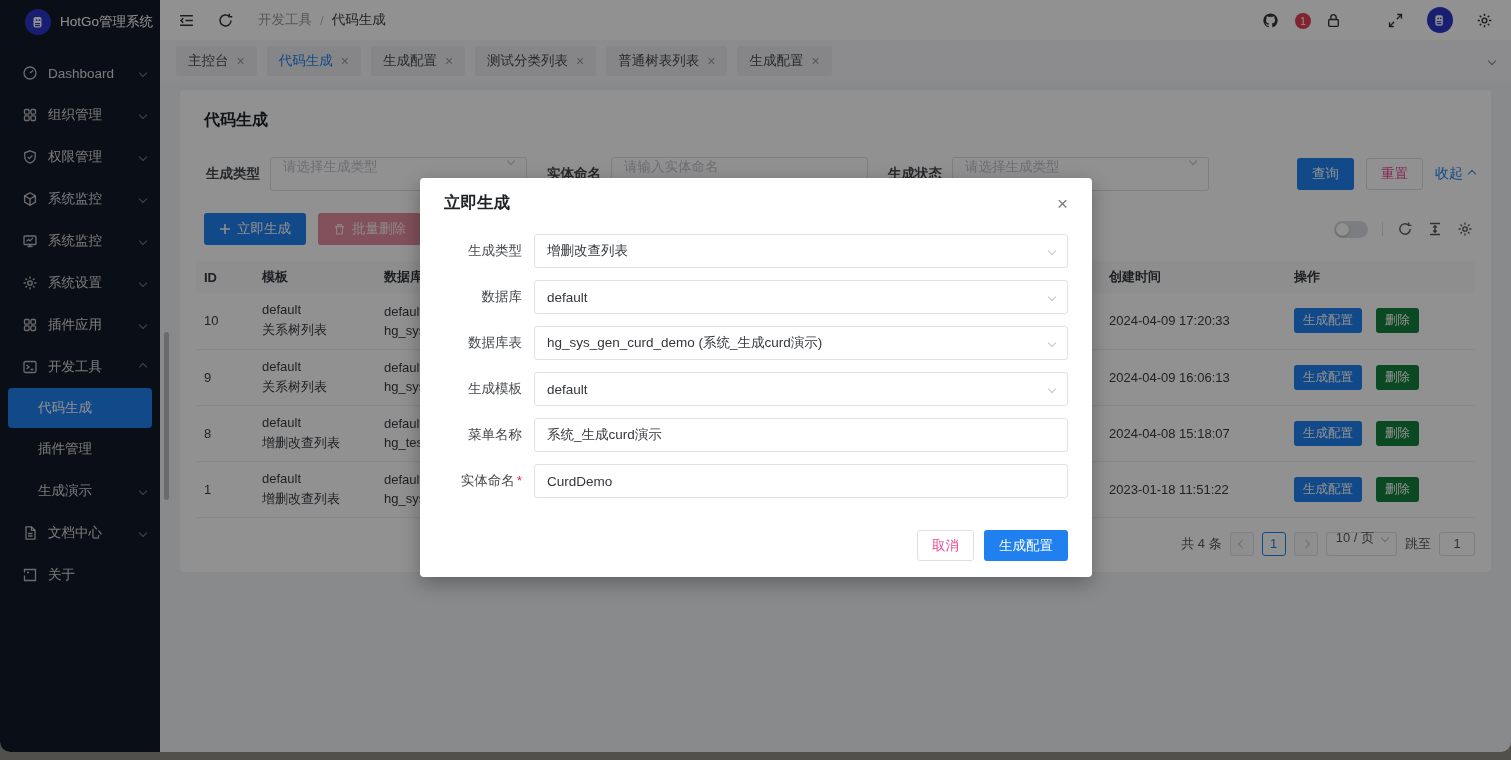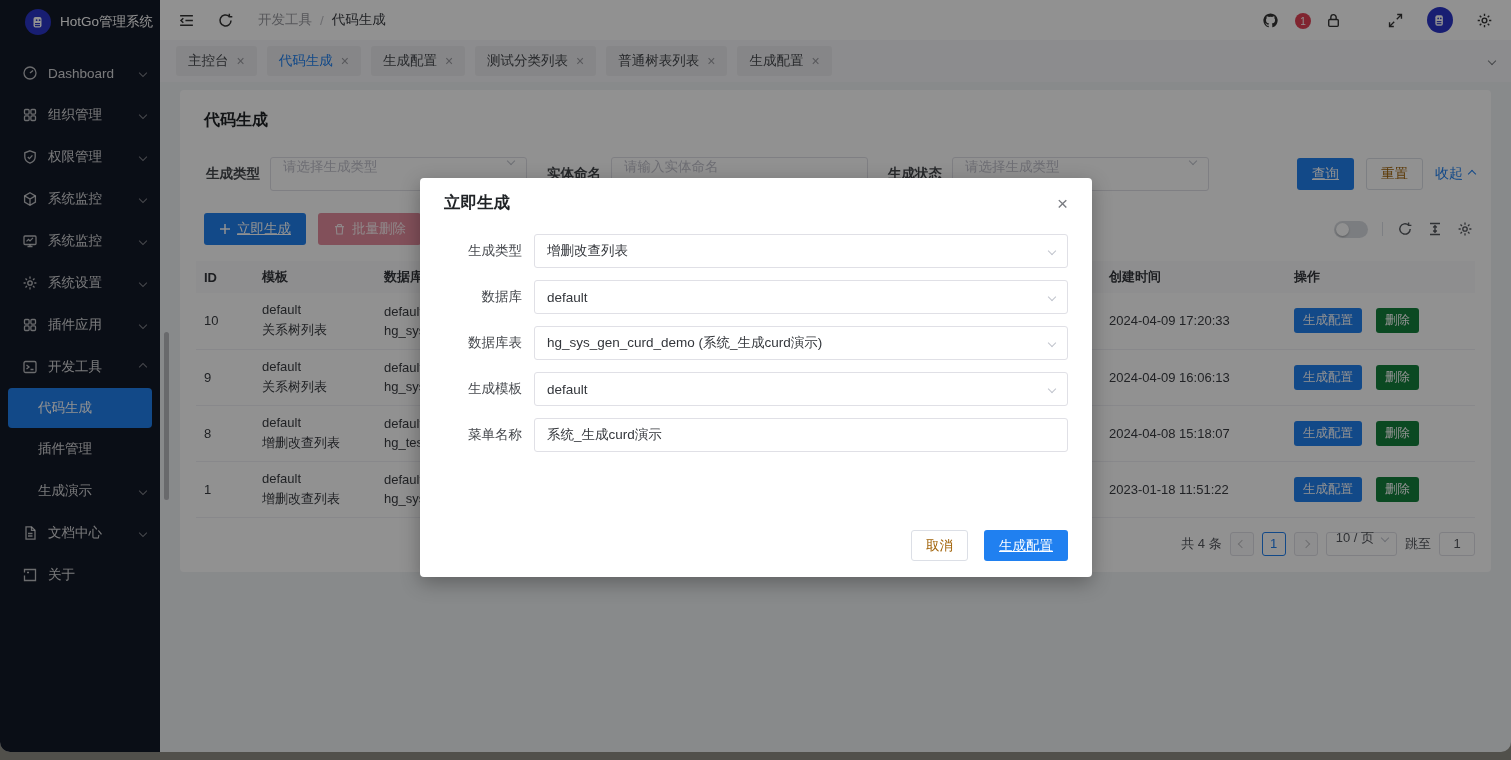--- a/index.html
+++ b/index.html
@@ -54,22 +54,22 @@
   .page-title { font-size:16px; font-weight:bold; color:#1f2225; padding:6px 0 0 8px; }
 
   .filter-row { display:flex; align-items:center; margin-top:26px; }
   .f-label { font-size:13.5px; color:#45484d; margin:0 10px 0 10px; white-space:nowrap; font-weight:bold; }
   .f-box { position:relative; width:257px; height:34px; border:1px solid #e0e0e6; border-radius:3px; background:#fff;
            display:flex; padding:0 26px 0 12px; font-size:13.5px; color:#c2c2cc; margin-right:10px; }
   .f-box .chev { position:absolute; right:12px; color:#c0c4cc; }
   .f-actions { margin-left:auto; display:flex; align-items:center; gap:12px; }
   .btn { display:inline-flex; align-items:center; justify-content:center; gap:6px; height:32px; padding:0 14px;
          border-radius:3px; font-size:13.5px; cursor:pointer; border:1px solid transparent; white-space:nowrap; }
-  .btn-primary { background:#2080f0; color:#fff;text-decoration:underline; }
-  .btn-plain { background:#fff; color:#a16207; border-color:#dcdfe6; }
+  .btn-primary { background:#2080f0; color:#fff; }
+  .btn-plain { background:#fff; color:#ec4899; border-color:#dcdfe6; }
   .link-collapse { color:#2080f0; font-size:14px; display:inline-flex; align-items:center; gap:6px; cursor:pointer; }
 
   .action-row { display:flex; align-items:center; margin-top:22px; padding:0 2px 0 8px; }
   .btn-danger-dim { background:rgba(208,48,80,.55); color:rgba(255,255,255,.85); margin-left:12px; }
   .tools { margin-left:auto; display:flex; align-items:center; gap:14px; color:#555; }
   .toggle { width:34px; height:17px; border-radius:9px; background:#d9dce1; position:relative; cursor:pointer; }
   .toggle .knob { position:absolute; left:2px; top:2px; width:13px; height:13px; border-radius:50%; background:#fff; box-shadow:0 1px 2px rgba(0,0,0,.25); }
   .vdiv { width:1px; height:14px; background:#dcdfe6; }
   .tool-icon { width:16px; height:16px; color:#55585e; cursor:pointer; }
 
@@ -101,21 +101,21 @@
   .m-title { font-size:16.5px; font-weight:bold; color:#1f2225; }
   .m-close { margin-left:auto; font-size:19px; color:#7a7c82; cursor:pointer; line-height:1; }
   .m-body { margin-top:20px; }
   .m-row { display:flex; align-items:center; margin-bottom:12px; }
   .m-label { width:78px; text-align:right; font-size:13.5px; color:#45484d; margin-right:12px; white-space:nowrap; flex:none; }
   .req { color:#d03050; margin-left:2px; }
   .m-field { position:relative; flex:1; height:34px; border:1px solid #e0e0e6; border-radius:3px; display:flex; align-items:center;
              padding:0 26px 0 12px; font-size:13.5px; color:#33363b; }
   .m-field.text { padding-right:12px; }
   .m-field .chev { position:absolute; right:12px; color:#c0c4cc; }
-  .m-foot { position:absolute; right:24px; bottom:16px; display:flex; gap:16px; }
+  .m-foot { position:absolute; right:24px; bottom:16px; display:flex; gap:10px; }
   .btn-sm { height:31px; }
 </style>
 </head>
 <body>
 
 <div class="app">
 
   <div class="sidebar">
     <div class="logo-row">
       <span class="logo-badge">
@@ -530,18 +530,24 @@
           <span>default</span>
           <span class="chev"></span>
         </span>
     </div>
     <div class="m-row">
       <span class="m-label">菜单名称</span>
       <span class="m-field text">
           <span>系统_生成curd演示</span>
         </span>
     </div>
+    <div class="m-row">
+      <span class="m-label"><span>实体命名</span><span class="req">*</span></span>
+      <span class="m-field text">
+          <span>CurdDemo</span>
+        </span>
+    </div>
   </div>
   <div class="m-foot">
     <span class="btn btn-plain btn-sm">取消</span>
     <span class="btn btn-primary btn-sm">生成配置</span>
   </div>
 </div>
 
 </body></html>

